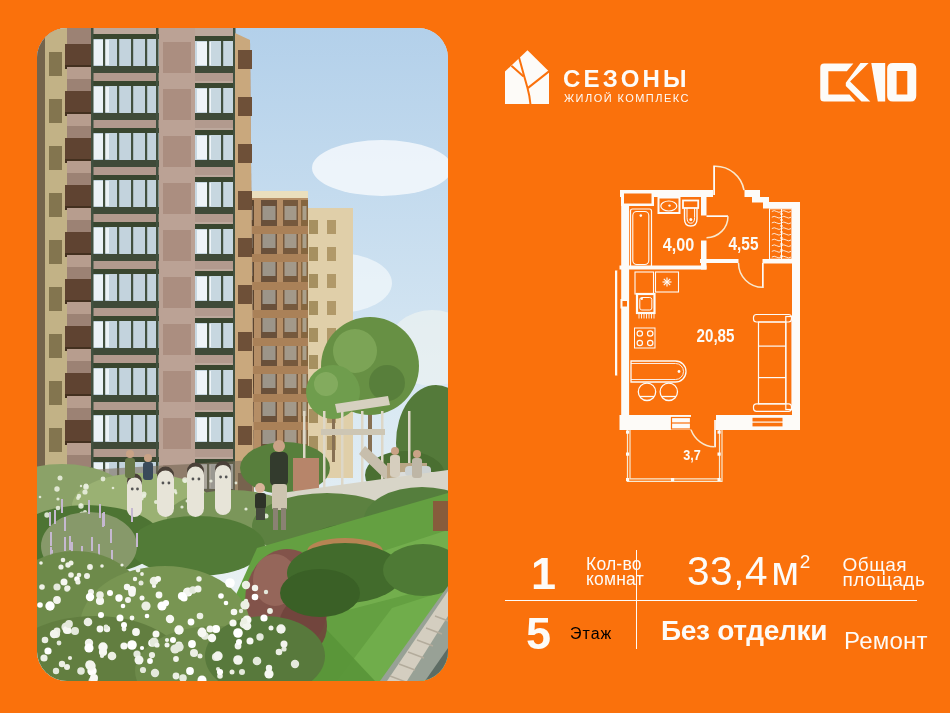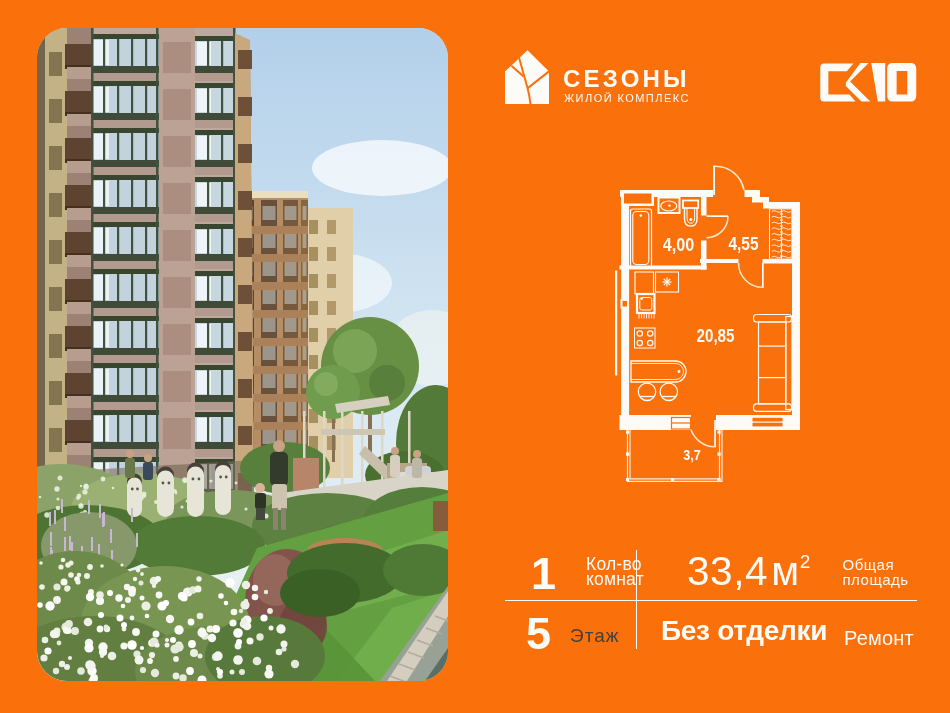--- a/index.html
+++ b/index.html
@@ -918,21 +918,21 @@
 <div class="abs" style="left:504.5px;top:599.5px;width:412px;height:1.3px;background:#FDFBF8;"></div>
 
 <div class="abs" style="left:635.5px;top:549.5px;width:1.3px;height:99px;background:#FDFBF8;"></div>
 
 <div class="abs" style="left:531px;top:548px;color:#FDFBF8;font-weight:bold;font-size:45px;">1</div>
 
 <div class="abs" style="left:570px;top:556.5px;color:#FDFBF8;font-size:17.5px;letter-spacing:0.2px;line-height:15.6px;margin-left:16px;">Кол-во<br>комнат</div>
 
 <div class="abs" style="left:687px;top:548px;color:#FDFBF8;font-weight:normal;font-size:40.5px;letter-spacing:0.6px;">33,4<span style="margin-left:3px;">м</span><span style="font-size:19px;vertical-align:17px;">2</span></div>
 
-<div class="abs" style="left:842.5px;top:556.5px;color:#FDFBF8;font-size:15px;letter-spacing:0.5px;line-height:15.6px;">Общая<br>площадь</div>
+<div class="abs" style="left:842.5px;top:556.5px;color:#FDFBF8;font-size:19px;letter-spacing:0.5px;line-height:15.6px;">Общая<br>площадь</div>
 
 <div class="abs" style="left:526px;top:607.5px;color:#FDFBF8;font-weight:bold;font-size:45px;">5</div>
 
-<div class="abs" style="left:570px;top:625px;color:#404040;font-size:19px;letter-spacing:1px;">Этаж</div>
+<div class="abs" style="left:570px;top:625px;color:#000000;font-size:16px;letter-spacing:1px;">Этаж</div>
 
 <div class="abs" style="left:661px;top:615px;color:#FDFBF8;font-weight:bold;font-size:28px;letter-spacing:-0.3px;">Без отделки</div>
 
-<div class="abs" style="left:844px;top:627px;color:#FDFBF8;font-size:20px;letter-spacing:0.2px;">Ремонт</div>
+<div class="abs" style="left:844px;top:627px;color:#FDFBF8;font-size:24px;letter-spacing:0.2px;">Ремонт</div>
 
 </body></html>

